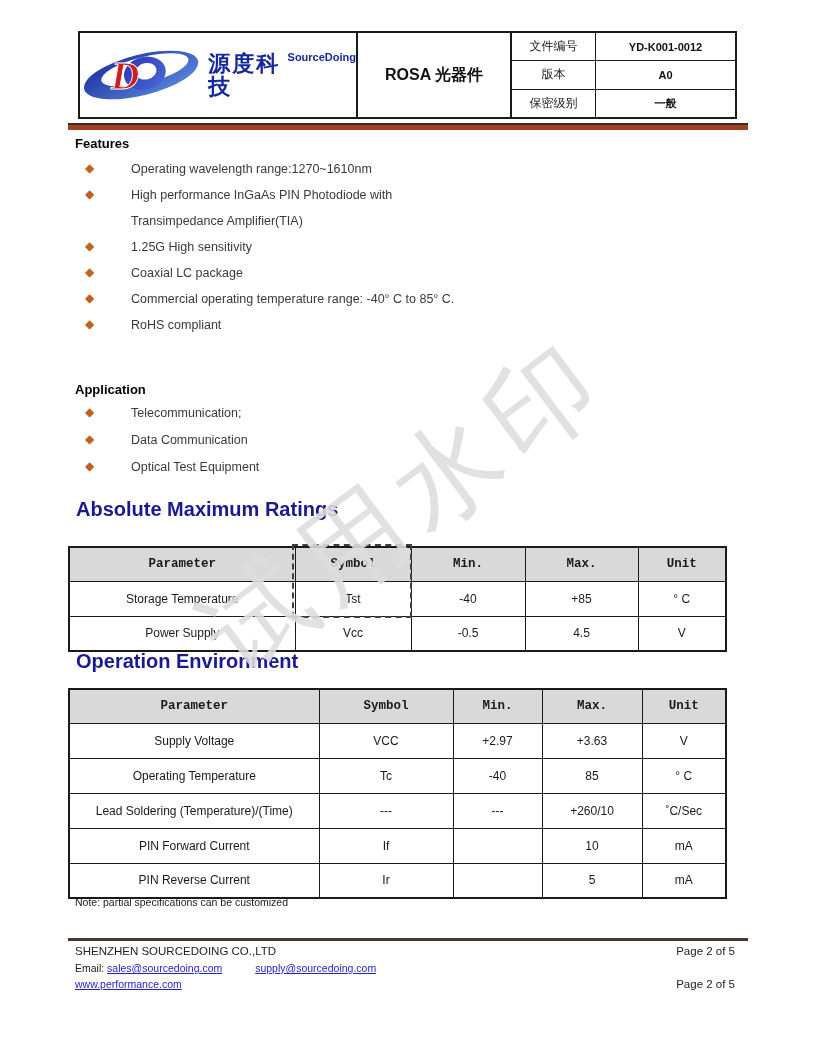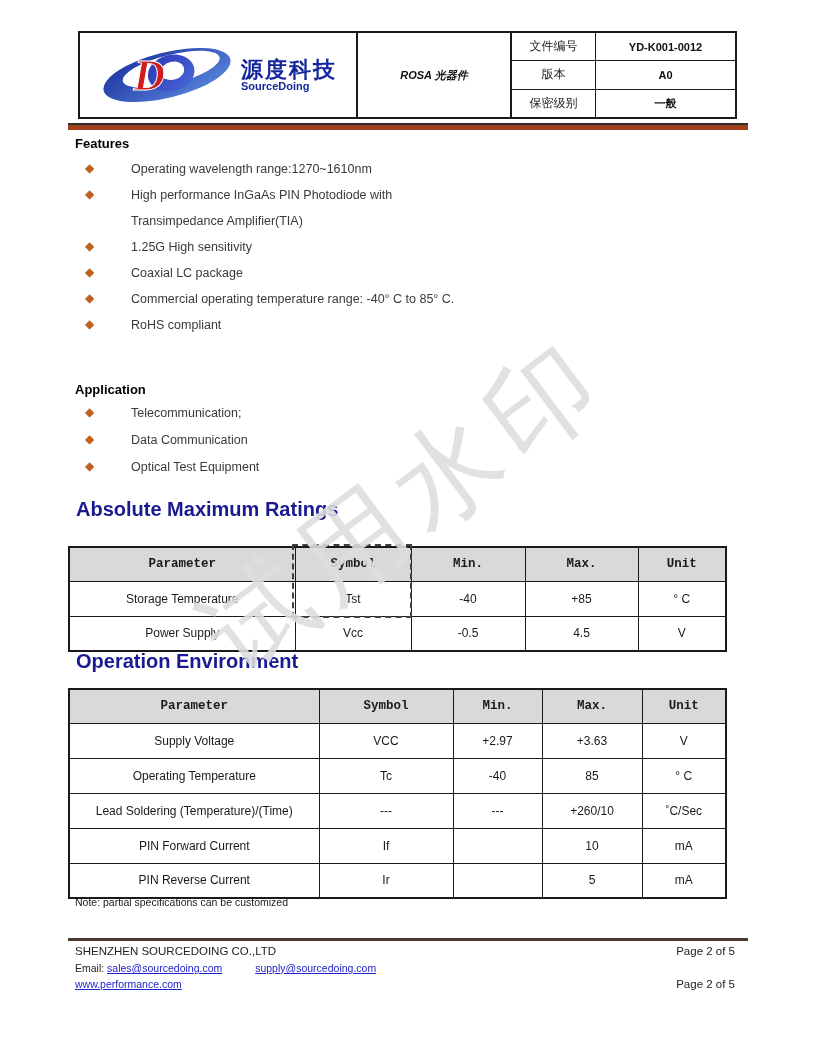--- a/index.html
+++ b/index.html
@@ -4,25 +4,25 @@
 <style>
   * { margin:0; padding:0; box-sizing:border-box; }
   body { background:#888; font-family:"Liberation Sans","DejaVu Sans",sans-serif; }
   .page { position:relative; width:816px; height:1056px; background:#fff; margin:0 auto; overflow:hidden; }
 
   
   .header-table { position:absolute; left:78px; top:31px; width:659px; height:88px;
     border:2px solid #1a1a1a; display:flex; }
   .logo-cell { flex:0 0 278px; border-right:2px solid #1a1a1a; display:flex;
     align-items:center; justify-content:center; gap:6px; }
-  .logo-text { display:flex; flex-direction:column; line-height:1.05; }
+  .logo-text { display:flex; flex-direction:row; line-height:1.05; }
   .logo-cn { font-size:22px; font-weight:bold; color:#15279d; letter-spacing:2px; }
   .logo-en { font-size:11px; font-weight:bold; color:#15279d; }
   .title-cell { flex:0 0 154px; border-right:2px solid #1a1a1a; display:flex;
-    align-items:center; justify-content:center; font-size:11px; font-weight:bold; color:#111;font-style:italic; }
+    align-items:center; justify-content:center; font-size:16px; font-weight:bold; color:#111; }
   .info-table { flex:1; display:flex; flex-direction:column; }
   .info-row { flex:1; display:flex; border-bottom:1.5px solid #1a1a1a; }
   .info-row:last-child { border-bottom:none; }
   .info-label { flex:0 0 84px; border-right:1.5px solid #1a1a1a; display:flex;
     align-items:center; justify-content:center; font-size:12px; color:#222; }
   .info-value { flex:1; display:flex; align-items:center; justify-content:center;
     font-size:11px; color:#111; font-weight:600; }
 
   .header-rule { position:absolute; left:68px; top:123px; width:680px; height:7px;
     background:linear-gradient(to bottom,#2e2e2e 0,#2e2e2e 2px,#a5401e 2px,#a5401e 7px); }

